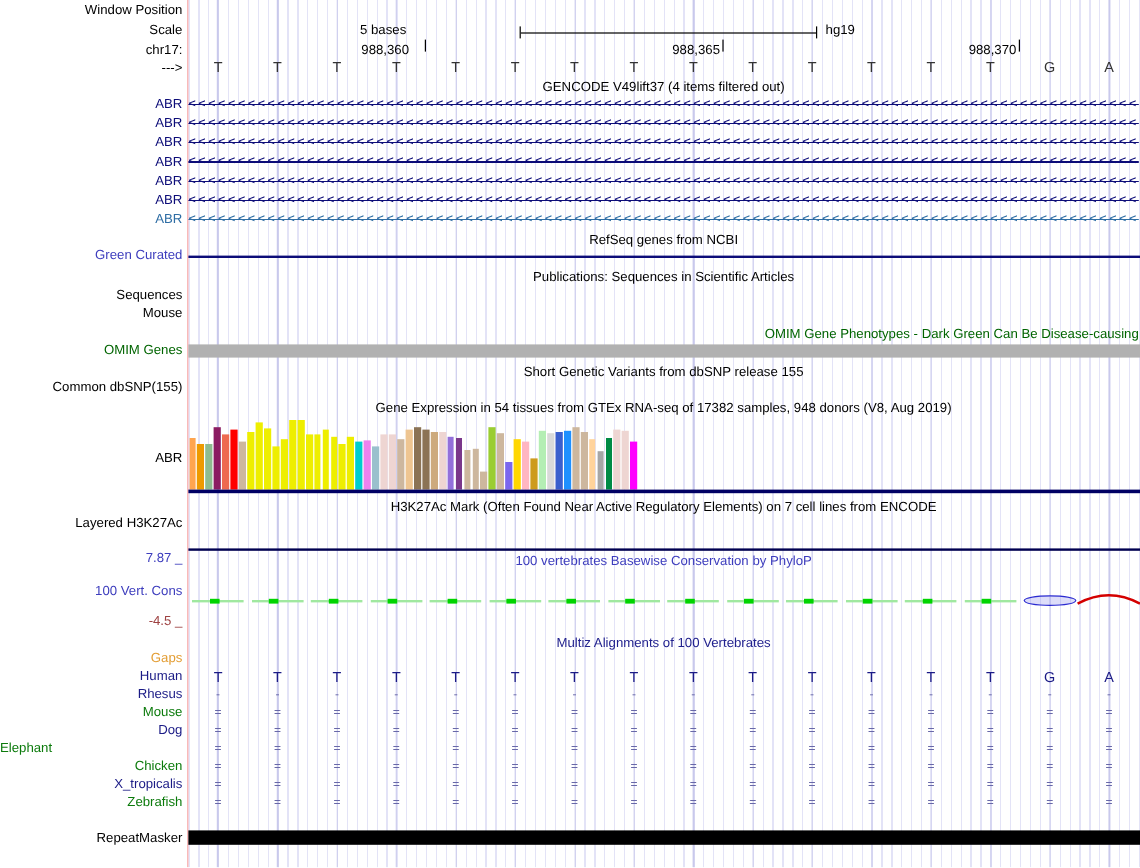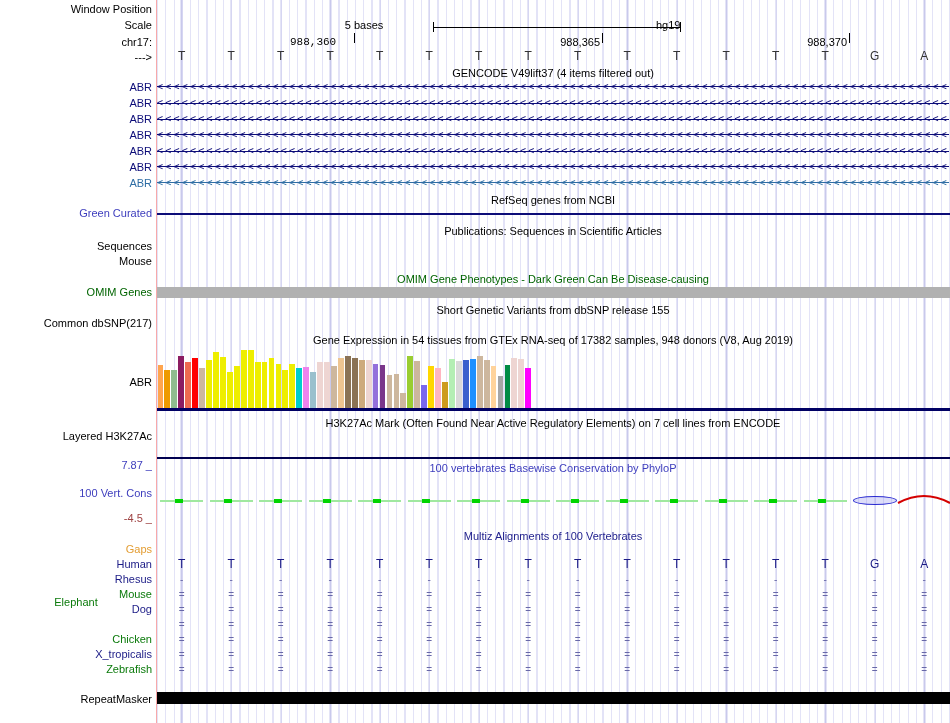--- a/index.html
+++ b/index.html
@@ -27,27 +27,27 @@
 </head>
 <body>
 
 <div id="canvas">
   <div class="grid"></div>
   <div class="pink"></div>
 
   <div class="lbl" style="top:3px">Window Position</div>
 
   <div class="lbl" style="top:19px">Scale</div>
-  <div class="abs" style="top:19px;left:300px;width:128px;text-align:center;line-height:12px">5 bases</div>
+  <div class="abs" style="top:19px;left:300px;width:128px;text-align:left;line-height:12px">5 bases</div>
   <div class="scalebar"></div>
-  <div class="abs" style="top:19px;left:656px;line-height:12px">hg19</div>
+  <div class="abs" style="top:19px;left:688px;line-height:12px">hg19</div>
 
   <div class="lbl" style="top:36px">chr17:</div>
   <div id="ruler-ticks">
-      <div style="position: absolute; left: 290px; top: 36px; width: 62px; text-align: left; line-height: 12px; font-family: Liberation Mono, monospace;">988,360</div>
+      <div style="position: absolute; left: 290px; top: 36px; width: 62px; text-align: center; line-height: 12px;">988,360</div>
       <div style="position: absolute; left: 354px; top: 33px; width: 1px; height: 10px; background: rgb(0, 0, 0);"></div>
       <div style="position: absolute; left: 538px; top: 36px; width: 62px; text-align: right; line-height: 12px;">988,365</div>
       <div style="position: absolute; left: 602px; top: 33px; width: 1px; height: 10px; background: rgb(0, 0, 0);"></div>
       <div style="position: absolute; left: 785px; top: 36px; width: 62px; text-align: right; line-height: 12px;">988,370</div>
       <div style="position: absolute; left: 849px; top: 33px; width: 1px; height: 10px; background: rgb(0, 0, 0);"></div>
     </div>
 
   <div class="lbl" style="top:51px">---&gt;</div>
   <div id="sequence-row">
       <div style="position: absolute; left: 157px; top: 50px; width: 49.5px; text-align: center; font-size: 12px; line-height: 13px; color: rgb(51, 51, 51);">T</div>
@@ -101,26 +101,26 @@
     </div>
 
   <div class="ttl" style="top:194px">RefSeq genes from NCBI</div>
   <div class="lbl" style="top: 207px; color: rgb(61, 61, 189);">Green Curated</div>
   <div class="hline" style="top: 213px; height: 1.5px; background: rgb(12, 12, 120);"></div>
 
   <div class="ttl" style="top:225px">Publications: Sequences in Scientific Articles</div>
   <div class="lbl" style="top:240px">Sequences</div>
   <div class="lbl" style="top:255px">Mouse</div>
 
-  <div class="ttl" style="top: 273px; color: rgb(0, 100, 0);">OMIM Gene Phenotypes - Dark Green Can Be Disease-causing</div>
+  <div class="ttl" style="top: 273px; color: rgb(0, 100, 0); text-align: right;">OMIM Gene Phenotypes - Dark Green Can Be Disease-causing</div>
   <div class="lbl" style="top: 286px; color: rgb(0, 100, 0);">OMIM Genes</div>
   <div class="hline" style="top: 287px; height: 11px; background: rgb(177, 177, 177);"></div>
 
   <div class="ttl" style="top:304px">Short Genetic Variants from dbSNP release 155</div>
-  <div class="lbl" style="top:317px">Common dbSNP(217)</div>
+  <div class="lbl" style="top:317px">Common dbSNP(155)</div>
 
   <div class="ttl" style="top:334px">Gene Expression in 54 tissues from GTEx RNA-seq of 17382 samples, 948 donors (V8, Aug 2019)</div>
   <div class="lbl" style="top:376px">ABR</div>
   <div id="gtex-bars">
       <div style="position: absolute; left: 157.5px; top: 365px; width: 5.9px; height: 43px; background: rgb(255, 165, 79);"></div>
       <div style="position: absolute; left: 164.4px; top: 370px; width: 5.9px; height: 38px; background: rgb(238, 154, 0);"></div>
       <div style="position: absolute; left: 171.4px; top: 370px; width: 5.9px; height: 38px; background: rgb(143, 188, 143);"></div>
       <div style="position: absolute; left: 178.3px; top: 356px; width: 5.9px; height: 52px; background: rgb(139, 28, 98);"></div>
       <div style="position: absolute; left: 185.3px; top: 362px; width: 5.9px; height: 46px; background: rgb(238, 106, 80);"></div>
       <div style="position: absolute; left: 192.2px; top: 358px; width: 5.9px; height: 50px; background: rgb(255, 0, 0);"></div>
@@ -284,21 +284,21 @@
       <div style="position: absolute; left: 454px; top: 604px; width: 49.5px; text-align: center; font-size: 10px; line-height: 11px; color: rgb(104, 104, 168);">=</div>
       <div style="position: absolute; left: 503.5px; top: 604px; width: 49.5px; text-align: center; font-size: 10px; line-height: 11px; color: rgb(104, 104, 168);">=</div>
       <div style="position: absolute; left: 553px; top: 604px; width: 49.5px; text-align: center; font-size: 10px; line-height: 11px; color: rgb(104, 104, 168);">=</div>
       <div style="position: absolute; left: 602.5px; top: 604px; width: 49.5px; text-align: center; font-size: 10px; line-height: 11px; color: rgb(104, 104, 168);">=</div>
       <div style="position: absolute; left: 652px; top: 604px; width: 49.5px; text-align: center; font-size: 10px; line-height: 11px; color: rgb(104, 104, 168);">=</div>
       <div style="position: absolute; left: 701.5px; top: 604px; width: 49.5px; text-align: center; font-size: 10px; line-height: 11px; color: rgb(104, 104, 168);">=</div>
       <div style="position: absolute; left: 751px; top: 604px; width: 49.5px; text-align: center; font-size: 10px; line-height: 11px; color: rgb(104, 104, 168);">=</div>
       <div style="position: absolute; left: 800.5px; top: 604px; width: 49.5px; text-align: center; font-size: 10px; line-height: 11px; color: rgb(104, 104, 168);">=</div>
       <div style="position: absolute; left: 850px; top: 604px; width: 49.5px; text-align: center; font-size: 10px; line-height: 11px; color: rgb(104, 104, 168);">=</div>
       <div style="position: absolute; left: 899.5px; top: 604px; width: 49.5px; text-align: center; font-size: 10px; line-height: 11px; color: rgb(104, 104, 168);">=</div>
-      <div style="position: absolute; left: 0px; top: 596px; width: 152px; text-align: center; line-height: 12px; color: rgb(11, 122, 11);">Elephant</div>
+      <div style="position: absolute; left: 0px; top: 618px; width: 152px; text-align: left; line-height: 12px; color: rgb(11, 122, 11);">Elephant</div>
       <div style="position: absolute; left: 157px; top: 619px; width: 49.5px; text-align: center; font-size: 10px; line-height: 11px; color: rgb(104, 104, 168);">=</div>
       <div style="position: absolute; left: 206.5px; top: 619px; width: 49.5px; text-align: center; font-size: 10px; line-height: 11px; color: rgb(104, 104, 168);">=</div>
       <div style="position: absolute; left: 256px; top: 619px; width: 49.5px; text-align: center; font-size: 10px; line-height: 11px; color: rgb(104, 104, 168);">=</div>
       <div style="position: absolute; left: 305.5px; top: 619px; width: 49.5px; text-align: center; font-size: 10px; line-height: 11px; color: rgb(104, 104, 168);">=</div>
       <div style="position: absolute; left: 355px; top: 619px; width: 49.5px; text-align: center; font-size: 10px; line-height: 11px; color: rgb(104, 104, 168);">=</div>
       <div style="position: absolute; left: 404.5px; top: 619px; width: 49.5px; text-align: center; font-size: 10px; line-height: 11px; color: rgb(104, 104, 168);">=</div>
       <div style="position: absolute; left: 454px; top: 619px; width: 49.5px; text-align: center; font-size: 10px; line-height: 11px; color: rgb(104, 104, 168);">=</div>
       <div style="position: absolute; left: 503.5px; top: 619px; width: 49.5px; text-align: center; font-size: 10px; line-height: 11px; color: rgb(104, 104, 168);">=</div>
       <div style="position: absolute; left: 553px; top: 619px; width: 49.5px; text-align: center; font-size: 10px; line-height: 11px; color: rgb(104, 104, 168);">=</div>
       <div style="position: absolute; left: 602.5px; top: 619px; width: 49.5px; text-align: center; font-size: 10px; line-height: 11px; color: rgb(104, 104, 168);">=</div>

